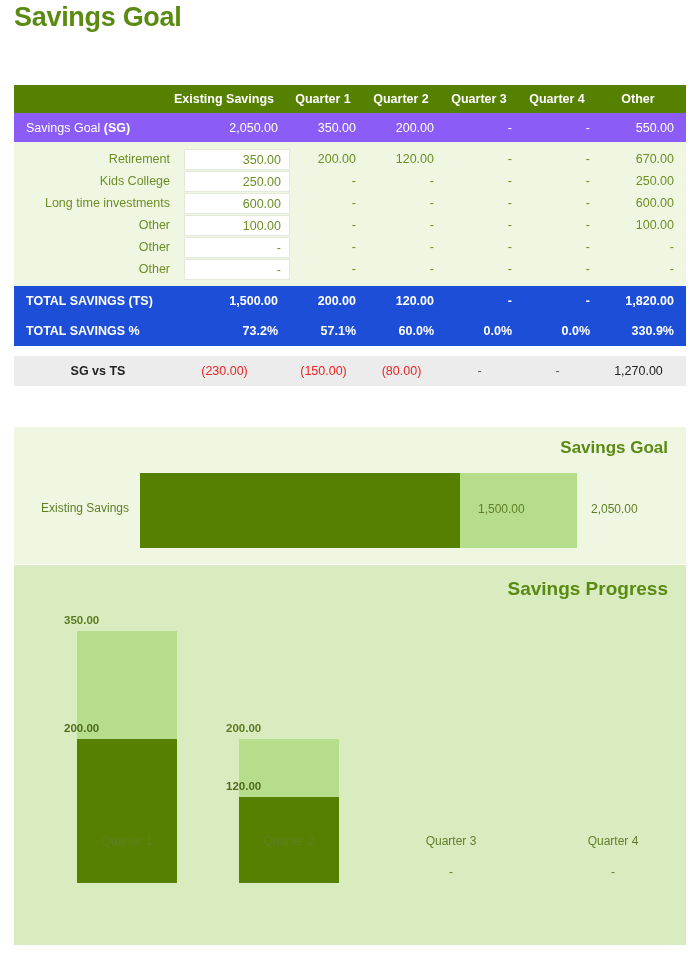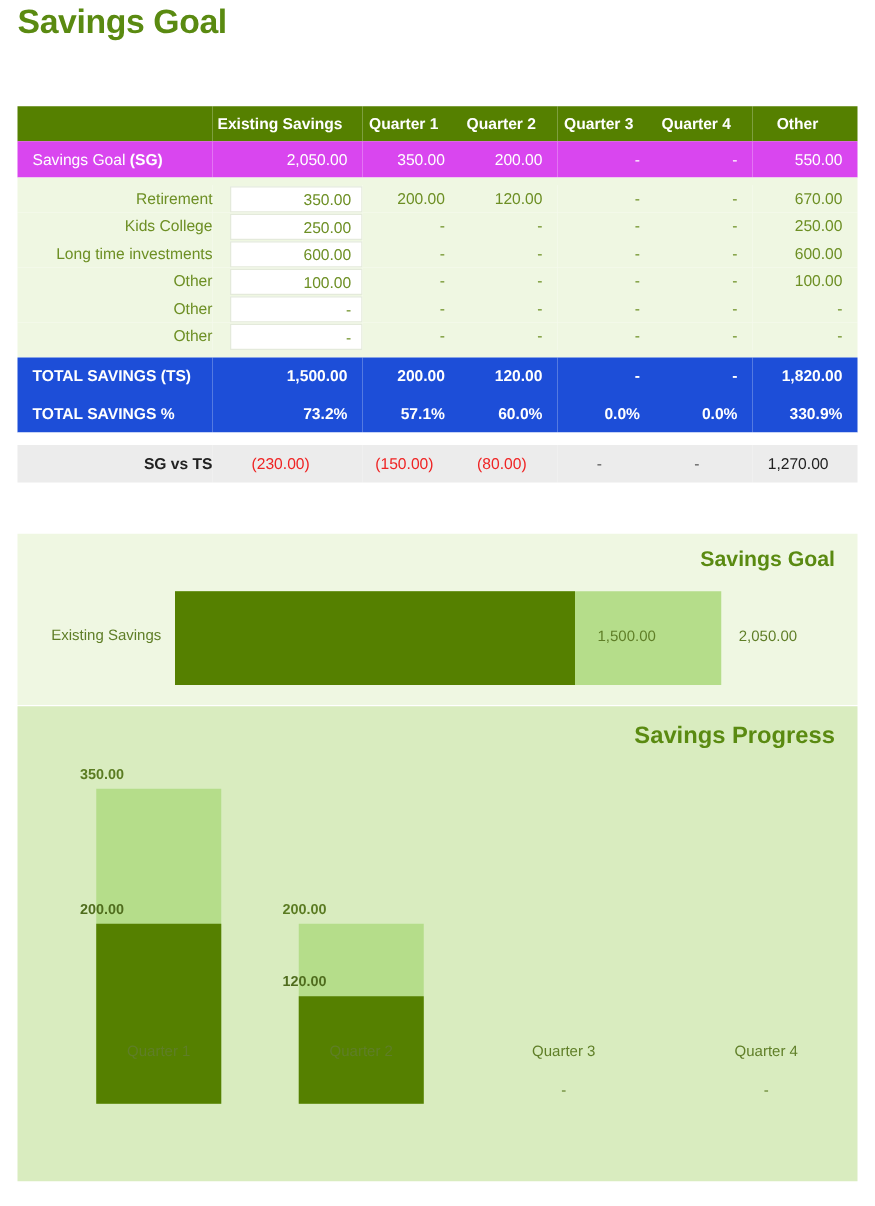--- a/index.html
+++ b/index.html
@@ -40,21 +40,21 @@
     font-weight: bold;
     height: 28px;
     vertical-align: middle;
     text-align: center;
     padding-right: 12px;
   }
   tr.head td.lbl { text-align: left; padding-left: 12px; padding-right: 0; }
 
   
   tr.sgrow td {
-    background: #d946ef;
+    background: #8b5cf6;
     color: #ffffff;
     font-size: 12.5px;
     height: 29px;
     vertical-align: middle;
     text-align: right;
     padding-right: 12px;
     margin-top: 30px;
   }
   tr.sgrow td.lbl { text-align: left; padding-left: 12px; padding-right: 0; font-size: 12.5px; }
   tr.sgrow td.lbl b { font-weight: bold; }
@@ -114,21 +114,21 @@
   tr.vsrow td {
     background: #ececec;
     color: #222222;
     font-size: 12.5px;
     font-weight: bold;
     height: 30px;
     vertical-align: middle;
     text-align: center;
     padding-right: 12px;
   }
-  tr.vsrow td.lbl { text-align: right; padding-left: 12px; padding-right: 0; }
+  tr.vsrow td.lbl { text-align: center; padding-left: 12px; padding-right: 0; }
   tr.vsrow td.neg { color: #ef2424; font-weight: normal; }
   tr.vsrow td.dash { color: #555555; font-weight: normal; }
   tr.vsrow td.pos { color: #222222; font-weight: normal; }
 
   
   .panel-goal {
     position: absolute;
     left: 14px; top: 427px;
     width: 672px; height: 137px;
     background: #eff7e2;

